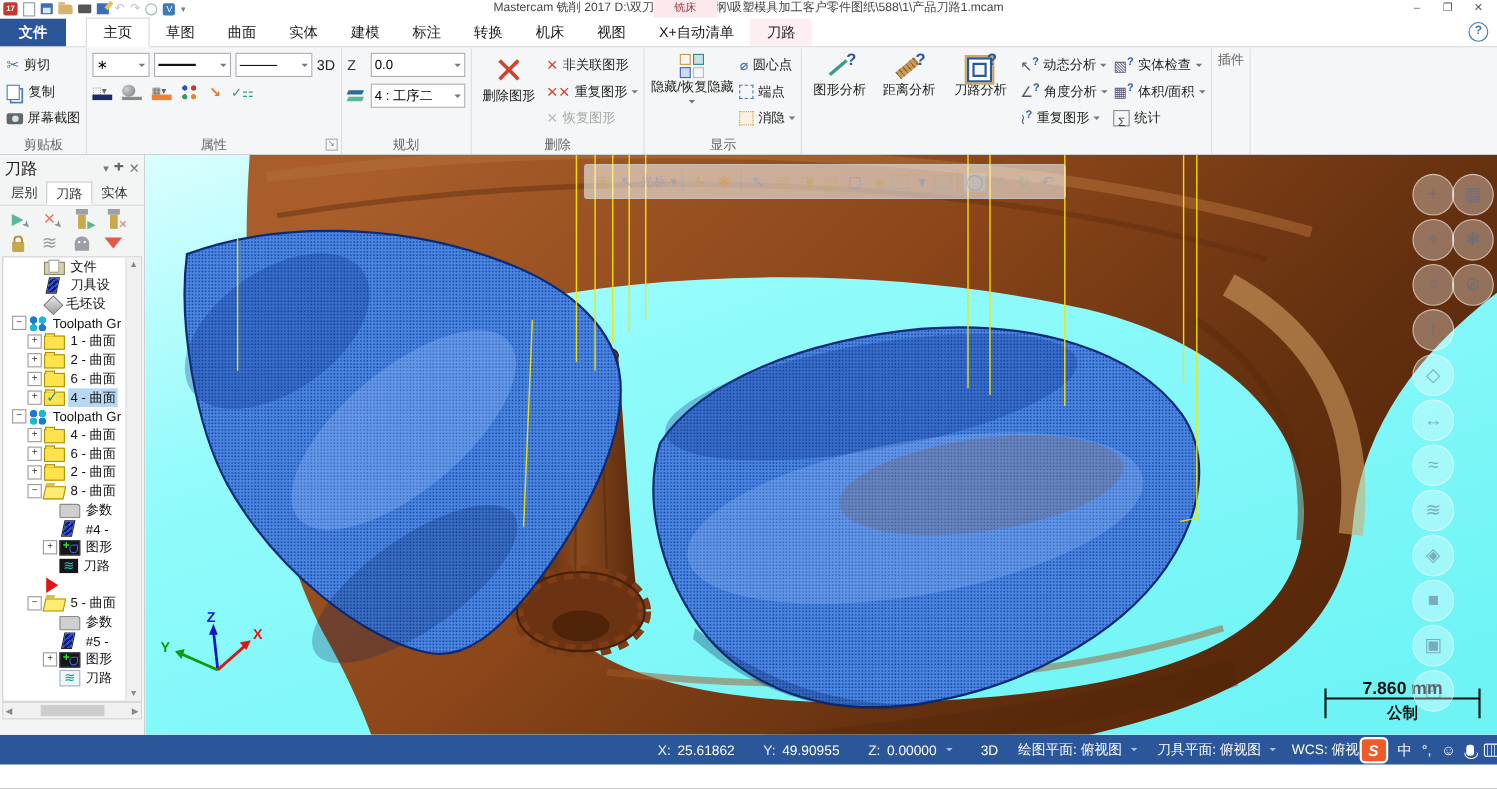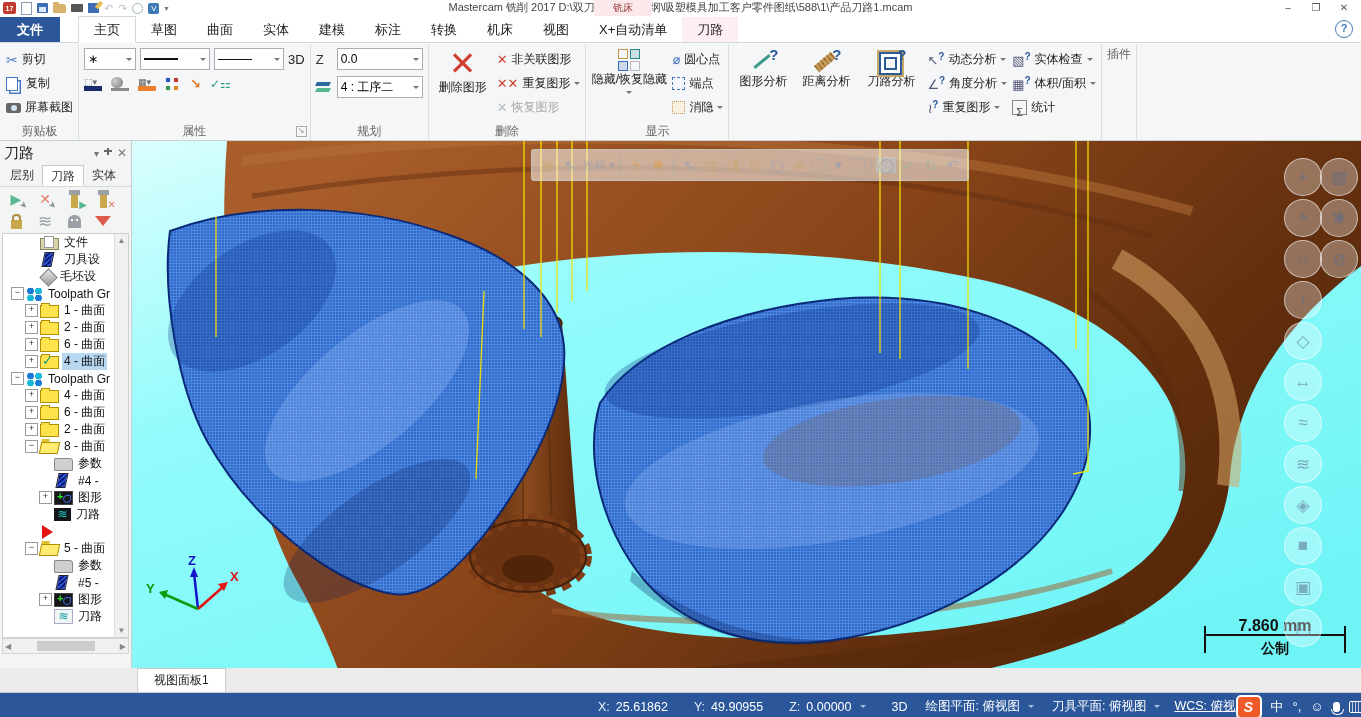--- a/index.html
+++ b/index.html
@@ -803,23 +803,20 @@
           <div class="vbtn" style="left: 1188px; top: 58px;">
             <span>✱</span>
           </div>
           <div class="vbtn" style="left: 1188px; top: 99px;">
             <span>⊘</span>
           </div>
         </div>
     </div>
   </div>
 
-  <div class="viewtabs">
-    <div class="vtab">视图面板1</div>
-  </div>
 
   <div class="statusbar">
     <div class="stgrp" style="margin-left:598px;">
       <span class="stlbl">X:</span>
         <span>25.61862</span>
     </div>
     <div class="stgrp">
       <span class="stlbl">Y:</span>
         <span>49.90955</span>
     </div>
@@ -832,21 +829,21 @@
       <span>3D</span>
     </div>
     <div class="stgrp" style="margin-right:18px;">
       <span>绘图平面: 俯视图</span>
         <span class="scar"></span>
     </div>
     <div class="stgrp" style="margin-right:14px;">
       <span>刀具平面: 俯视图</span>
         <span class="scar"></span>
     </div>
-    <div class="stgrp" style="margin-right:0;text-decoration:underline;">
+    <div class="stgrp" style="margin-right:0;">
       <span>WCS: 俯视</span>
     </div>
     <div class="ime">
       <span class="sogou">S</span>
       <span class="imeitem">中</span>
       <span class="imeitem">°,</span>
       <span class="imeitem">☺</span>
       <span class="st-mic"></span>
       <span class="st-kbd"></span>
 

